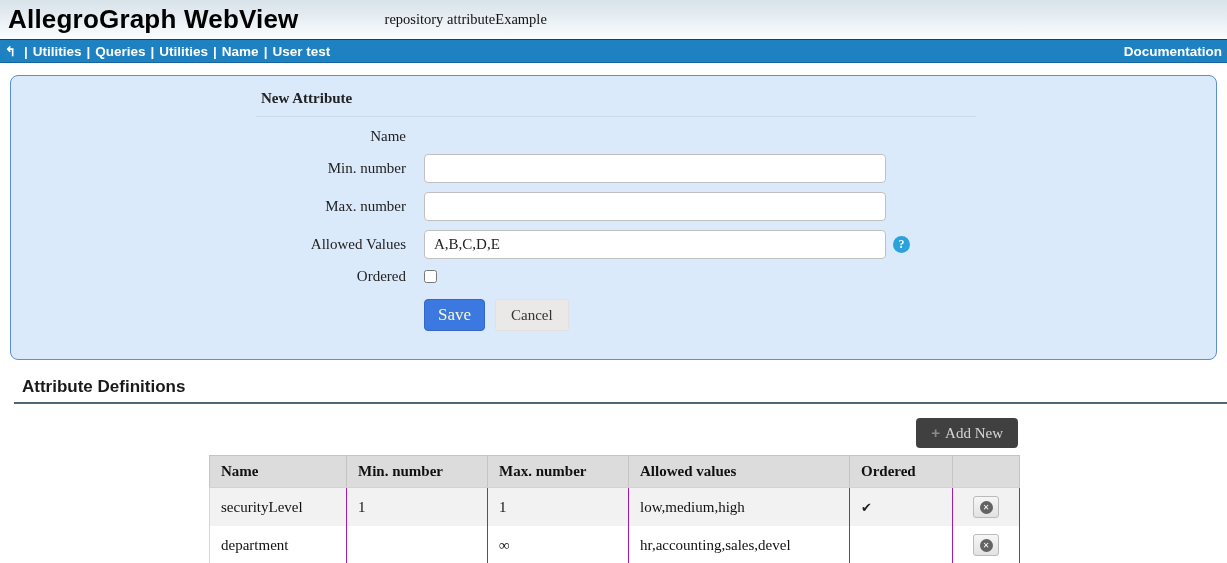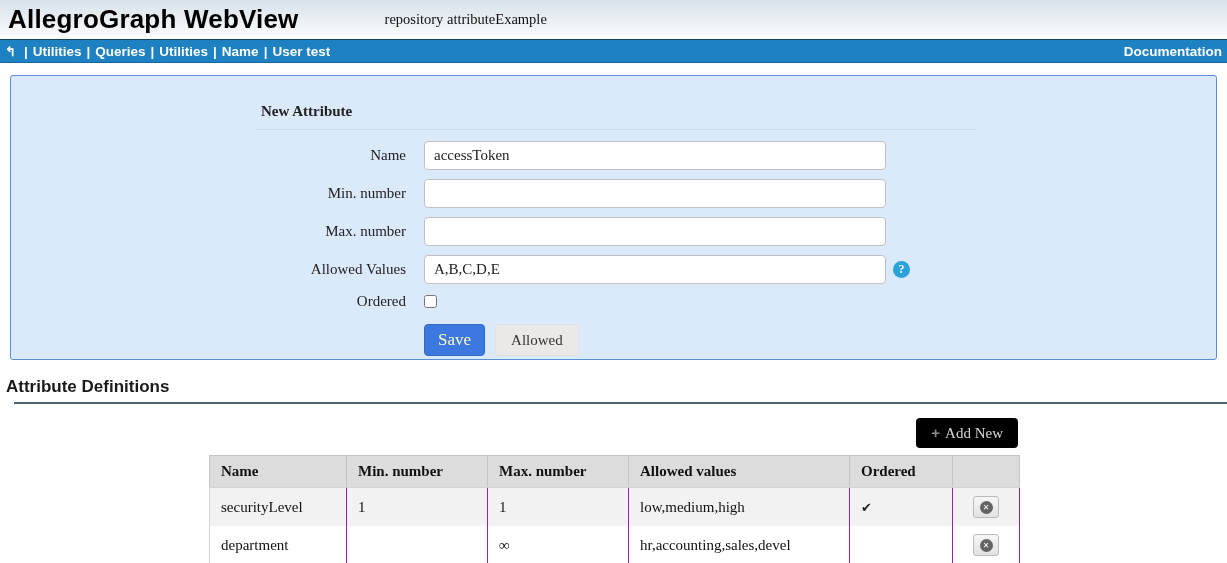--- a/index.html
+++ b/index.html
@@ -50,22 +50,22 @@
   .nav-sep { margin: 0 5px; font-weight: bold; }
   .nav-item { cursor: pointer; white-space: nowrap; }
   .nav-right { margin-left: auto; cursor: pointer; }
 
   
   .panel {
     margin: 12px 10px 0 10px;
     height: 285px;
     background: #dbeafb;
     border: 1px solid #5a8ed5;
-    border-radius: 3px;
-    padding-top: 27px;
+    border-radius: 8px;
+    padding-top: 14px;
   }
   .panel-title {
     font-weight: bold;
     font-size: 15px;
     color: #222;
     margin-left: 250px;
   }
   .panel-hr {
     border: none;
     border-top: 1px solid #c9dcee;
@@ -129,34 +129,34 @@
     margin-left: 10px;
     cursor: pointer;
   }
 
   
   .defs-heading {
     font-family: "Liberation Sans", sans-serif;
     font-weight: bold;
     font-size: 17px;
     color: #1a1a1a;
-    margin: 17px 0 0 6px;
+    margin: 17px 0 0 22px;
   }
   .defs-underline {
     border: none;
     border-top: 2px solid #4f6474;
     margin: 5px 0 0 14px;
   }
   .addnew-wrap {
     display: flex;
     justify-content: flex-end;
     margin: 14px 209px 7px 0;
   }
   .btn-addnew {
-    background: #000000;
+    background: #404040;
     color: #d8d6d3;
     border: none;
     border-radius: 4px;
     font-family: "Liberation Serif", serif;
     font-size: 15px;
     padding: 6px 15px;
     cursor: default;
     text-align: center;
   }
   .btn-addnew .plus {
@@ -237,21 +237,20 @@
   <span class="nav-item">User test</span>
   <span class="nav-right">Documentation</span>
 </div>
 
 <div class="panel">
   <div class="panel-title">New Attribute</div>
   <hr class="panel-hr">
 
   <div class="form-row">
     <div class="form-label">Name</div>
-    <input class="form-input" type="text" value="accessToken" style="">
   </div>
 
   <div class="form-row">
     <div class="form-label">Min. number</div>
     <input class="form-input" type="text" value="" style="">
   </div>
 
   <div class="form-row">
     <div class="form-label">Max. number</div>
     <input class="form-input" type="text" value="" style="">
@@ -263,21 +262,21 @@
     <span class="help-icon">?</span>
   </div>
 
   <div class="form-row checkbox-row">
     <div class="form-label">Ordered</div>
     <input class="ordered-checkbox" type="checkbox" style="">
   </div>
 
   <div class="btn-row">
     <button class="btn-save">Save</button>
-    <button class="btn-cancel">Allowed</button>
+    <button class="btn-cancel">Cancel</button>
   </div>
 </div>
 
 <div class="defs-heading">Attribute Definitions</div>
 <hr class="defs-underline">
 
 <div class="addnew-wrap">
   <button class="btn-addnew" disabled="">
     <span class="plus">+</span><span>Add New</span>
   </button>

